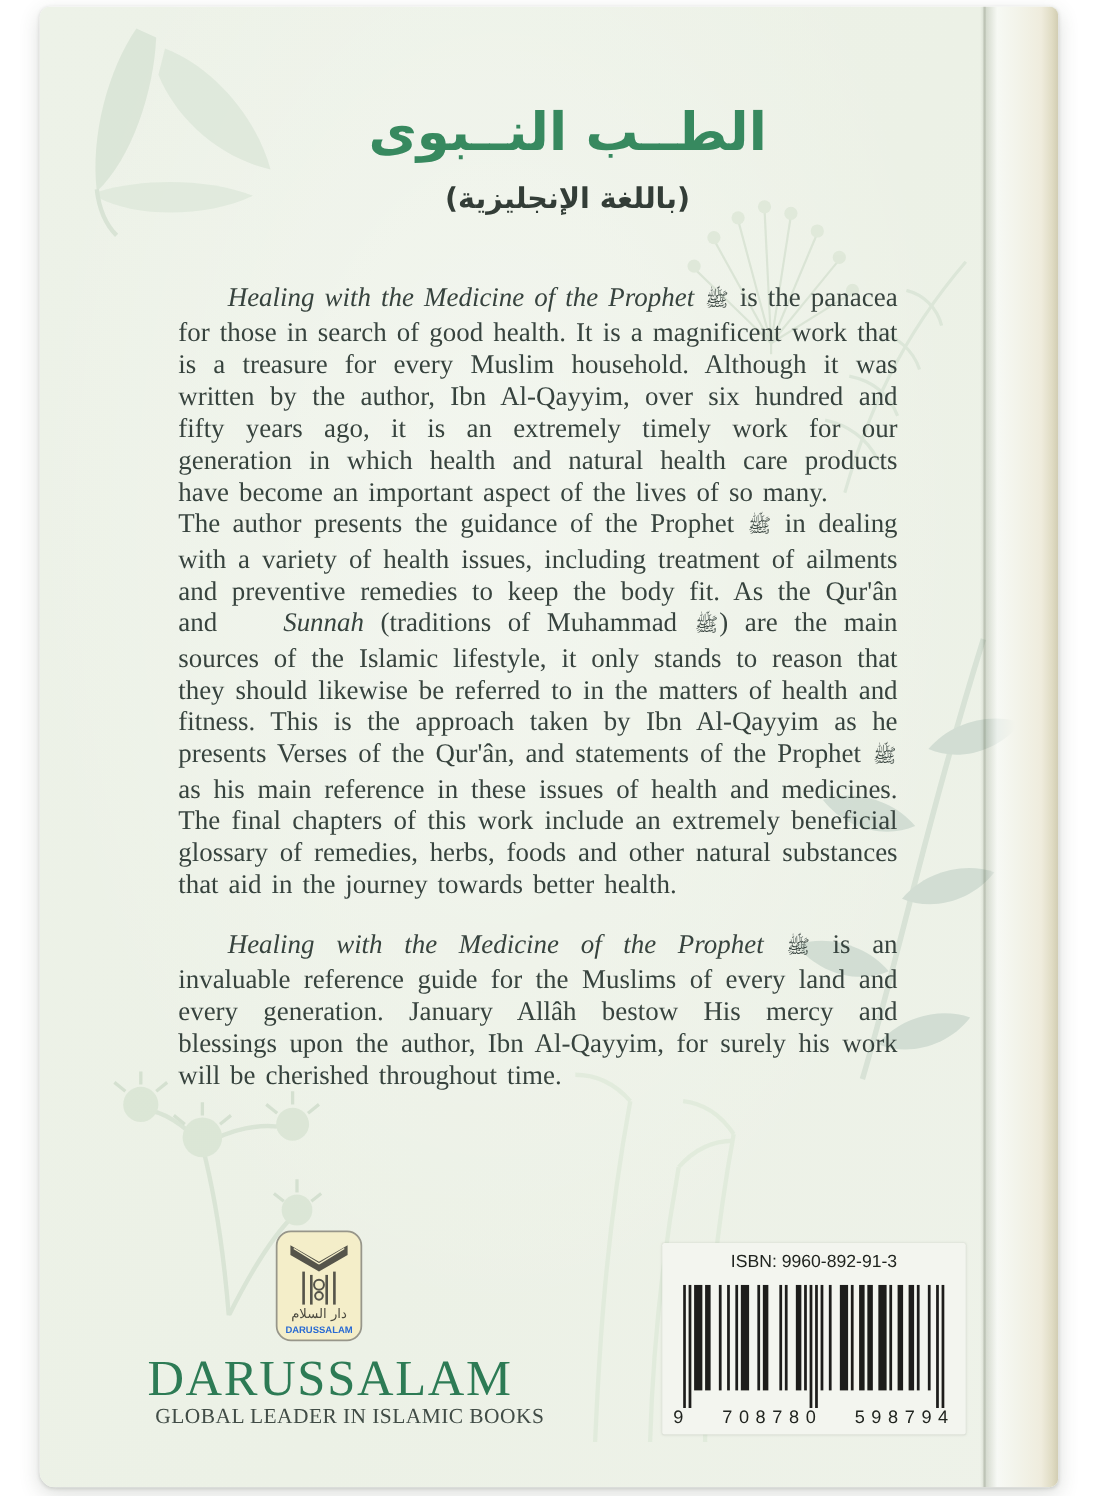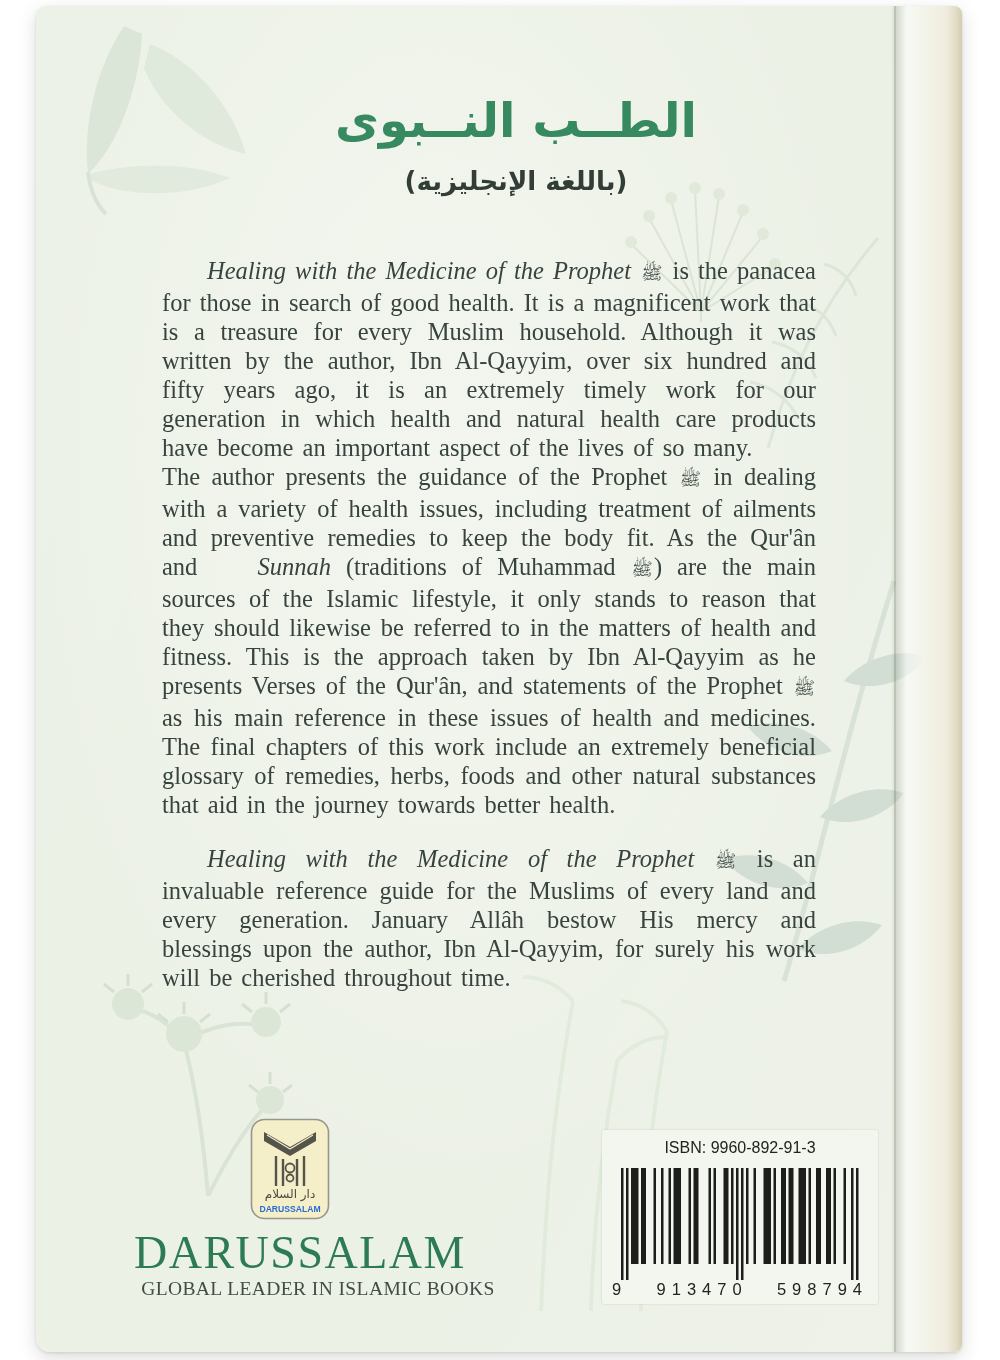--- a/index.html
+++ b/index.html
@@ -258,18 +258,18 @@
         <rect x="187.5" y="0" width="2.5" height="96" fill="#1d1d1b"></rect>
         <rect x="195.0" y="0" width="5.0" height="96" fill="#1d1d1b"></rect>
         <rect x="205.0" y="0" width="5.0" height="96" fill="#1d1d1b"></rect>
         <rect x="212.5" y="0" width="2.5" height="96" fill="#1d1d1b"></rect>
         <rect x="222.5" y="0" width="2.5" height="96" fill="#1d1d1b"></rect>
         <rect x="230.0" y="0" width="2.5" height="112" fill="#1d1d1b"></rect>
         <rect x="235.0" y="0" width="2.5" height="112" fill="#1d1d1b"></rect>
       </svg>
     <div class="ean-digits">
         <span>9</span>
-        <span>913470</span>
+        <span>708780</span>
         <span>598794</span>
       </div>
   </div>
 
 </div>
 
 </body></html>

